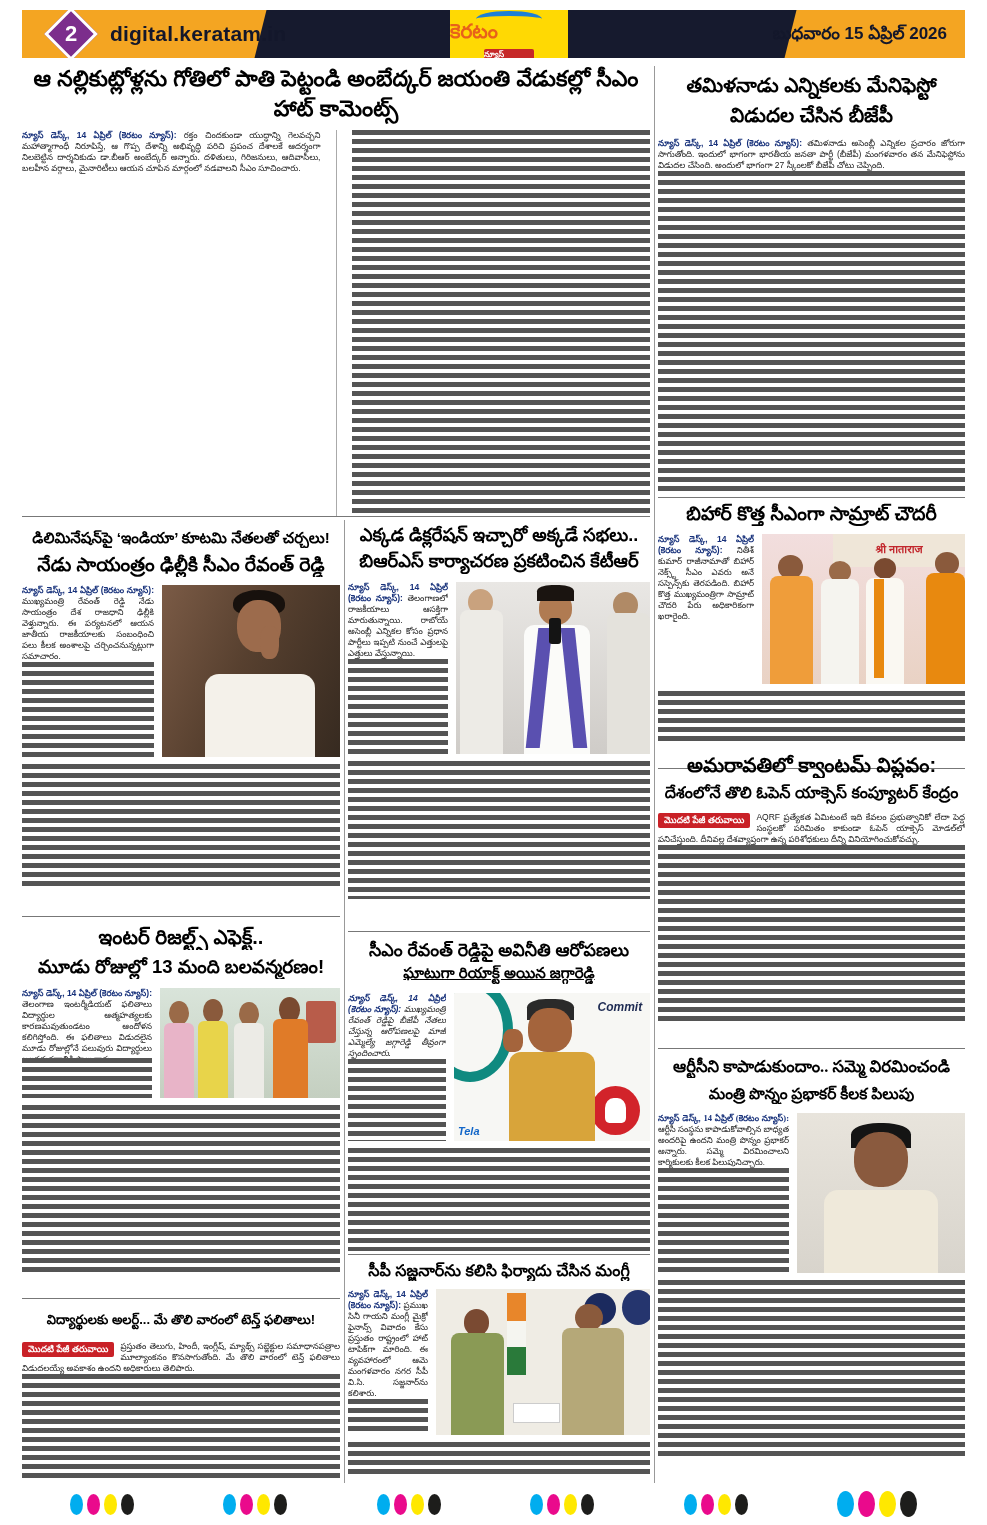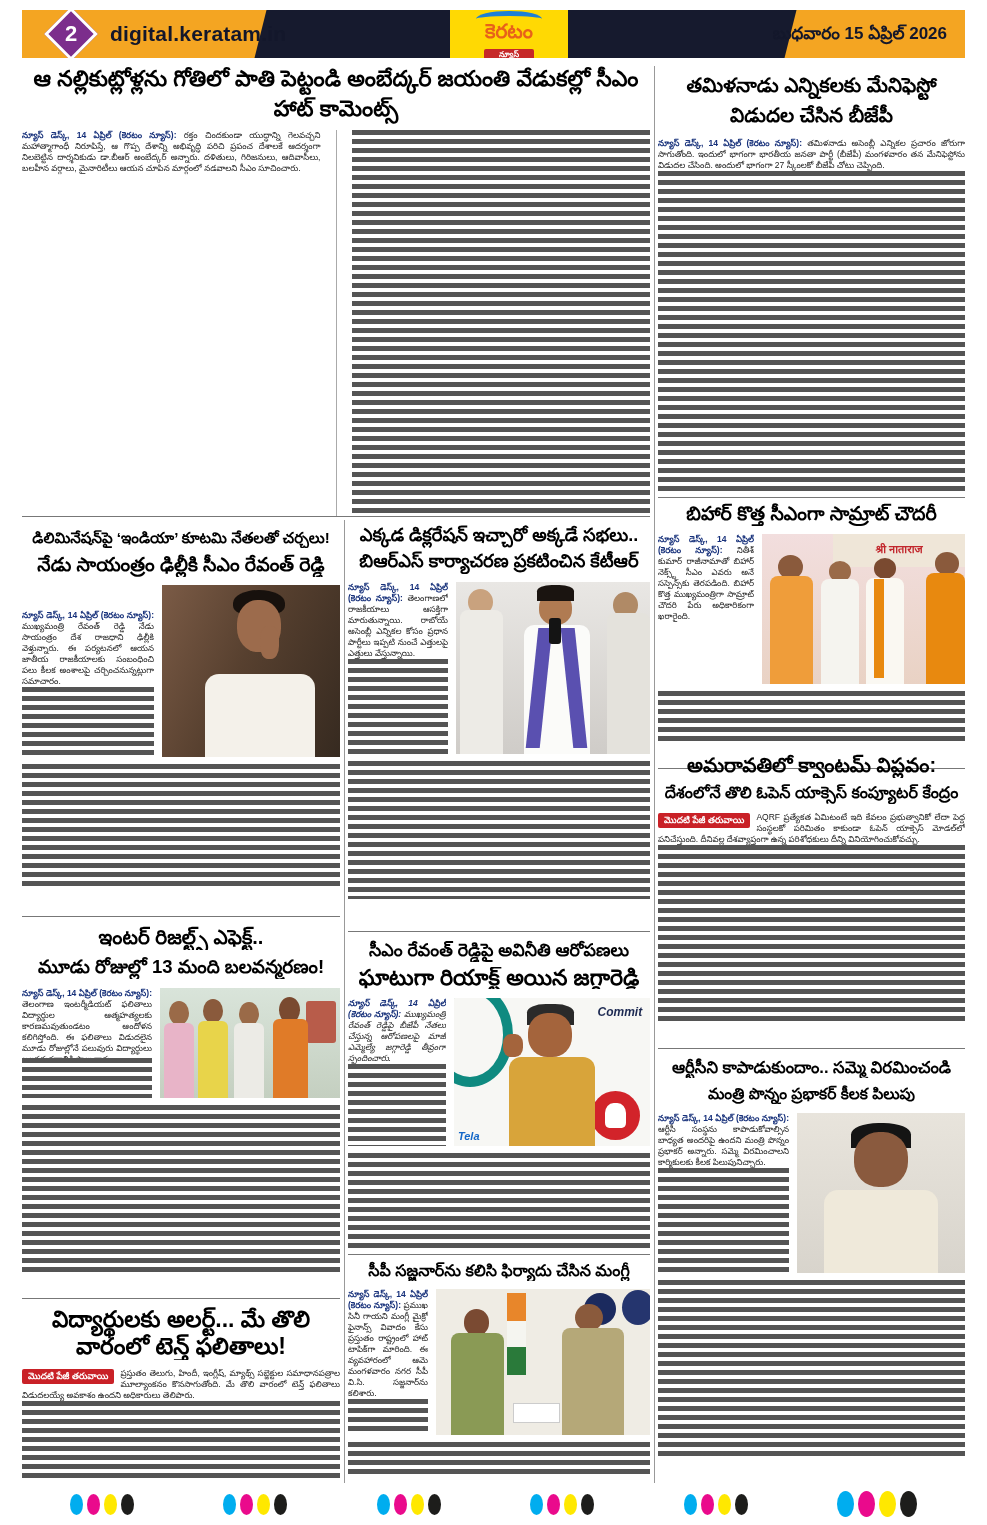--- a/index.html
+++ b/index.html
@@ -10,21 +10,21 @@
   *{box-sizing:border-box;margin:0;padding:0;}
   body{background:#e9e9e9;font-family:"Liberation Sans",sans-serif;}
   .page{position:relative;width:987px;height:1525px;background:#fff;margin:0 auto;overflow:hidden;}
 
   
   .masthead{position:absolute;left:22px;top:10px;width:943px;height:48px;background:var(--accent-orange,#F4A522);overflow:hidden;}
   .mast-dark{position:absolute;left:238px;top:-4px;width:530px;height:60px;background:var(--navy,#161A2E);transform:skewX(-14deg);}
   .diamond{position:absolute;left:30px;top:5px;width:38px;height:38px;background:var(--diamond-purple,#7C2E8C);border:3px solid #fff;transform:rotate(45deg);display:flex;align-items:center;justify-content:center;}
   .diamond span{transform:rotate(-45deg);color:#fff;font-weight:bold;font-size:22px;}
   .site-name{position:absolute;left:88px;top:12px;color:#13172B;font-weight:bold;font-size:21px;letter-spacing:.2px;}
-  .logo-box{position:absolute;left:428px;top:-4px;width:118px;height:58px;background:var(--logo-yellow,#FFD903);border-radius:4px;text-align:center;}
+  .logo-box{position:absolute;left:428px;top:-4px;width:118px;height:58px;background:var(--logo-yellow,#FFD903);border-radius:4px;}
   .logo-wave{position:absolute;left:26px;top:5px;width:66px;height:16px;border-top:5px solid var(--logo-blue,#1D7FD6);border-radius:100% 100% 0 0;}
   .logo-title{position:absolute;left:0;top:14px;width:100%;color:var(--logo-orange,#E8611A);font-weight:bold;font-size:20px;}
   .logo-tag{position:absolute;left:34px;bottom:2px;width:50px;background:#C62828;color:#fff;font-size:8px;font-weight:bold;border-radius:2px;padding:1px 0;}
   .edition-date{position:absolute;right:18px;top:14px;color:#13172B;font-weight:bold;font-size:17px;}
 
   
   .article{position:absolute;overflow:hidden;}
   .hl{font-weight:bold;color:#000;text-align:center;overflow:hidden;}
   .lead{font-size:8.5px;line-height:11px;text-align:justify;color:#1a1a1a;overflow:hidden;}
   .dateline{color:#16307A;font-weight:bold;}
@@ -92,21 +92,21 @@
   <div class="hr" style="left:22px;top:516px;width:628px;"></div>
   <div class="hr" style="left:658px;top:497px;width:307px;"></div>
   <div class="vr" style="left:654px;top:66px;height:1417px;"></div>
   <div class="vr" style="left:344px;top:520px;height:963px;"></div>
 
   <div class="article" style="left:22px;top:522px;width:318px;height:392px;">
     <div class="hl" style="font-size:15px;line-height:20px;margin-top:6px;">డిలిమినేషన్‌పై ‘ఇండియా’ కూటమి నేతలతో చర్చలు!</div>
     <div class="hl" style="font-size:19px;line-height:25px;margin-top:4px;">నేడు సాయంత్రం ఢిల్లీకి సీఎం రేవంత్ రెడ్డి</div>
     <div class="row" style="margin-top:8px;height:172px;">
       <div class="txtcol">
-        <p class="lead" style="max-height:100px;margin-top:25px;"><span class="dateline">న్యూస్ డెస్క్, 14 ఏప్రిల్ (కెరటం న్యూస్):</span> <span>ముఖ్యమంత్రి రేవంత్ రెడ్డి నేడు సాయంత్రం దేశ రాజధాని ఢిల్లీకి వెళ్తున్నారు. ఈ పర్యటనలో ఆయన జాతీయ రాజకీయాలకు సంబంధించి పలు కీలక అంశాలపై చర్చించనున్నట్లుగా సమాచారం.</span></p>
+        <p class="lead" style="max-height:100px;"><span class="dateline">న్యూస్ డెస్క్, 14 ఏప్రిల్ (కెరటం న్యూస్):</span> <span>ముఖ్యమంత్రి రేవంత్ రెడ్డి నేడు సాయంత్రం దేశ రాజధాని ఢిల్లీకి వెళ్తున్నారు. ఈ పర్యటనలో ఆయన జాతీయ రాజకీయాలకు సంబంధించి పలు కీలక అంశాలపై చర్చించనున్నట్లుగా సమాచారం.</span></p>
         <div class="sim"></div>
       </div>
       <div class="photo" style="width:178px;height:172px;background:linear-gradient(115deg,#7B5B46 0%,#57402F 45%,#362A20 100%);">
         <div class="ph" style="left:40%;top:3%;width:29%;height:15%;background:#17110D;border-radius:50% 50% 40% 40%;"></div>
         <div class="ph" style="left:42%;top:9%;width:25%;height:30%;background:#9C6B4C;border-radius:46%;"></div>
         <div class="ph" style="left:55%;top:24%;width:11%;height:19%;background:#9C6B4C;border-radius:40%;"></div>
         <div class="ph" style="left:24%;top:52%;width:62%;height:48%;background:#F4F1EA;border-radius:14px 14px 0 0;"></div>
       </div>
     </div>
     <div class="simfix" style="height:124px;margin-top:7px;"></div>
@@ -162,21 +162,21 @@
 
   <div class="article" style="left:658px;top:748px;width:307px;height:274px;display:flex;flex-direction:column;">
     <div class="hl" style="font-size:20px;line-height:26px;margin-top:4px;">అమరావతిలో క్వాంటమ్ విప్లవం:</div>
     <div class="hl" style="font-size:16px;line-height:22px;margin-top:4px;">దేశంలోనే తొలి ఓపెన్ యాక్సెస్ కంప్యూటర్ కేంద్రం</div>
     <p class="lead" style="margin-top:8px;max-height:60px;"><span class="badge">మొదటి పేజీ తరువాయి</span><span>AQRF ప్రత్యేకత ఏమిటంటే ఇది కేవలం ప్రభుత్వానికో లేదా పెద్ద సంస్థలకో పరిమితం కాకుండా ఓపెన్ యాక్సెస్ మోడల్‌లో పనిచేస్తుంది. దీనివల్ల దేశవ్యాప్తంగా ఉన్న పరిశోధకులు దీన్ని వినియోగించుకోవచ్చు.</span></p>
     <div class="sim"></div>
   </div>
 
   <div class="hr" style="left:658px;top:1048px;width:307px;"></div>
 
-  <div class="article" style="left:658px;top:1052px;width:307px;height:428px;">
+  <div class="article" style="left:658px;top:1052px;width:307px;height:428px;font-family:Liberation Serif, serif;">
     <div class="hl" style="font-size:16.5px;line-height:22px;margin-top:4px;">ఆర్టీసీని కాపాడుకుందాం.. సమ్మె విరమించండి</div>
     <div class="hl" style="font-size:15.5px;line-height:21px;margin-top:5px;">మంత్రి పొన్నం ప్రభాకర్ కీలక పిలుపు</div>
     <div class="row" style="margin-top:9px;height:160px;">
       <div class="txtcol">
         <p class="lead" style="max-height:96px;"><span class="dateline">న్యూస్ డెస్క్, 14 ఏప్రిల్ (కెరటం న్యూస్):</span> <span>ఆర్టీసీ సంస్థను కాపాడుకోవాల్సిన బాధ్యత అందరిపై ఉందని మంత్రి పొన్నం ప్రభాకర్ అన్నారు. సమ్మె విరమించాలని కార్మికులకు కీలక పిలుపునిచ్చారు.</span></p>
         <div class="sim"></div>
       </div>
       <div class="photo" style="width:168px;height:160px;background:linear-gradient(#E8E4DC,#D8D4CC);">
         <div class="ph" style="left:32%;top:6%;width:36%;height:16%;background:#141414;border-radius:45% 45% 0 0;"></div>
         <div class="ph" style="left:34%;top:12%;width:32%;height:34%;background:#8A5A3E;border-radius:46%;"></div>
@@ -207,30 +207,30 @@
         <div class="ph" style="left:66%;top:8%;width:12%;height:24%;background:#7A4A30;border-radius:50%;"></div>
         <div class="ph" style="left:63%;top:28%;width:19%;height:72%;background:#E07B28;border-radius:6px 6px 0 0;"></div>
       </div>
     </div>
     <div class="simfix" style="height:168px;margin-top:7px;"></div>
   </div>
 
   <div class="hr" style="left:22px;top:1298px;width:318px;"></div>
 
   <div class="article" style="left:22px;top:1302px;width:318px;height:178px;display:flex;flex-direction:column;">
-    <div class="hl" style="font-size:23px;line-height:27px;margin-top:4px;">విద్యార్థులకు అలర్ట్... మే తొలి వారంలో టెన్త్ ఫలితాలు!</div>
+    <div class="hl" style="font-size:13px;line-height:27px;margin-top:4px;">విద్యార్థులకు అలర్ట్... మే తొలి వారంలో టెన్త్ ఫలితాలు!</div>
     <p class="lead" style="margin-top:8px;max-height:56px;"><span class="badge">మొదటి పేజీ తరువాయి</span><span>ప్రస్తుతం తెలుగు, హిందీ, ఇంగ్లీష్, మ్యాథ్స్ సబ్జెక్టుల సమాధానపత్రాల మూల్యాంకనం కొనసాగుతోంది. మే తొలి వారంలో టెన్త్ ఫలితాలు విడుదలయ్యే అవకాశం ఉందని అధికారులు తెలిపారు.</span></p>
     <div class="sim"></div>
   </div>
 
   <div class="hr" style="left:348px;top:931px;width:302px;"></div>
 
   <div class="article" style="left:348px;top:935px;width:302px;height:316px;">
     <div class="hl" style="font-size:17.5px;line-height:23px;margin-top:4px;">సీఎం రేవంత్ రెడ్డిపై అవినీతి ఆరోపణలు</div>
-    <div class="hl" style="font-size:22px;line-height:22px;margin-top:5px;">ఘాటుగా రియాక్ట్ అయిన జగ్గారెడ్డి</div>
+    <div class="hl" style="font-size:15px;line-height:22px;text-decoration:underline;">ఘాటుగా రియాక్ట్ అయిన జగ్గారెడ్డి</div>
     <div class="row" style="margin-top:9px;height:148px;font-style:italic;">
       <div class="txtcol">
         <p class="lead" style="max-height:96px;"><span class="dateline">న్యూస్ డెస్క్, 14 ఏప్రిల్ (కెరటం న్యూస్):</span> <span>ముఖ్యమంత్రి రేవంత్ రెడ్డిపై బీజేపీ నేతలు చేస్తున్న ఆరోపణలపై మాజీ ఎమ్మెల్యే జగ్గారెడ్డి తీవ్రంగా స్పందించారు.</span></p>
         <div class="sim"></div>
       </div>
       <div class="photo" style="width:196px;height:148px;background:#F7F7F4;">
         <div class="ph" style="left:-14%;top:-10%;width:44%;height:70%;border:10px solid #0F8A80;border-radius:50%;"></div>
         <div class="ph" style="right:4%;top:5%;color:#1D2A52;font-weight:bold;font-size:12px;">Commit</div>
         <div class="ph" style="left:2%;bottom:3%;color:#1467C8;font-weight:bold;font-size:11px;">Tela</div>
         <div class="ph" style="right:5%;bottom:4%;width:25%;height:33%;background:#D2232A;border-radius:50%;"></div>

